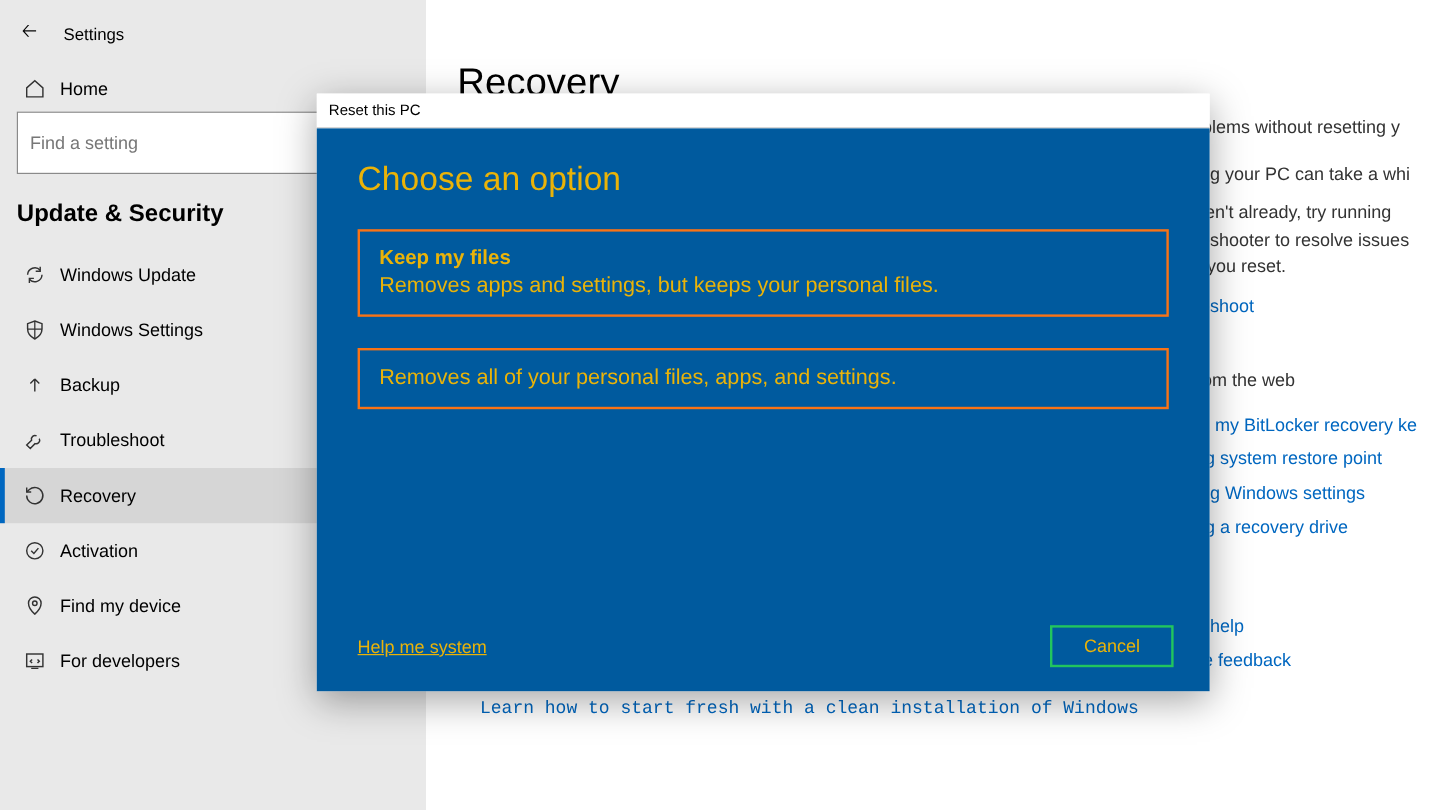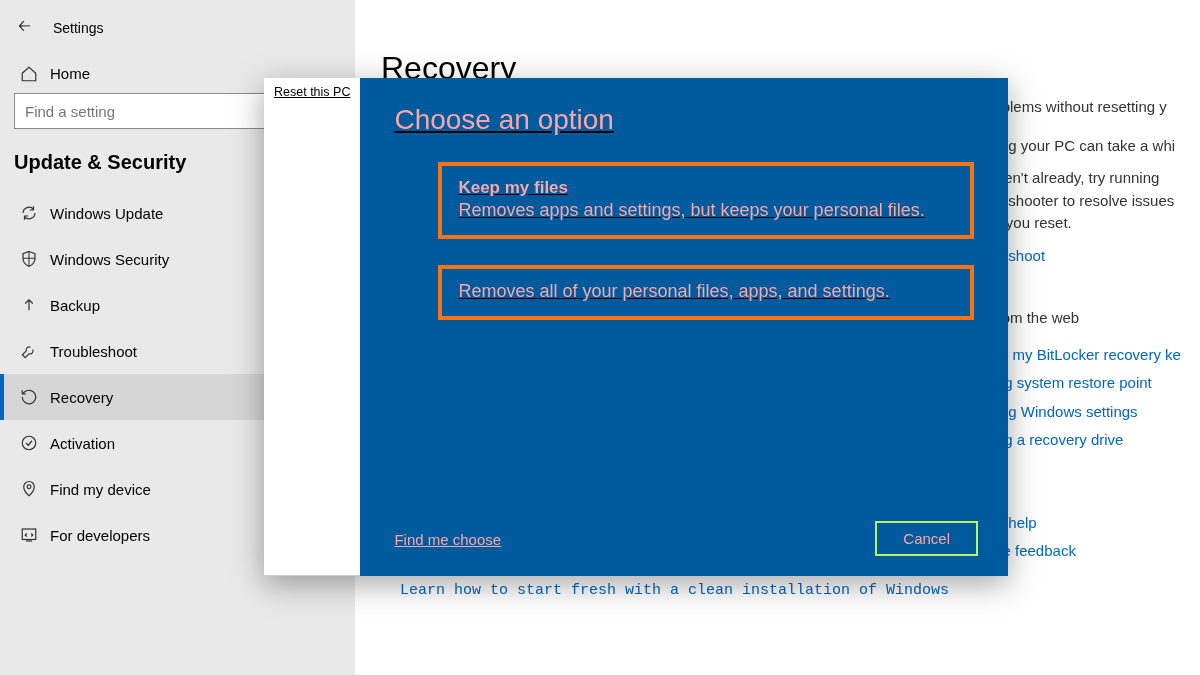--- a/index.html
+++ b/index.html
@@ -24,32 +24,33 @@
   .topbar {
     display: flex;
     align-items: center;
     padding: 4px 18px 14px 18px;
     font-size: 14px;
   }
   .topbar .back { margin-right: 22px; font-size: 16px; }
   .topbar .title { font-size: 14px; }
   .nav-home {
     display: flex;
+    align-items: center;
     padding: 10px 20px;
     font-size: 15px;
   }
   .icon-slot { width: 30px; display:inline-flex; align-items:center; }
   .search-wrap {
     padding: 0 14px 12px 14px;
   }
   .search-box {
     width: 100%;
     border: 1px solid #8a8a8a;
     background: #fff;
-    height: 36px;
+    height: 52px;
     display: flex;
     align-items: center;
     padding: 0 10px;
     color: #777;
     font-size: 15px;
     justify-content: space-between;
   }
   .section-head {
     font-weight: 600;
     font-size: 20px;
@@ -103,47 +104,45 @@
   
   .dialog {
     position: absolute;
     left: 264px;
     top: 78px;
     width: 744px;
     height: 498px;
     box-shadow: 0 8px 30px rgba(0,0,0,0.35);
     background: #fff;
     display: flex;
-    flex-direction: row;
-    text-decoration: underline;
+    flex-direction: column;
   }
   .dialog-titlebar {
     background: #fff;
     font-size: 12.5px;
     padding: 7px 10px;
     border-bottom: 1px solid #ccc;
   }
   .dialog-body {
     flex: 1;
     background: #005a9e;
-    color: #fca5a5;
+    color: #eab308;
     padding: 26px 34px 22px 34px;
     position: relative;
   }
   .dialog-heading {
     font-size: 28px;
     font-weight: 300;
     margin-bottom: 26px;
   }
   .option-box {
-    border: 4px solid #f97316;
+    border: 2px solid #f97316;
     padding: 12px 16px 14px 16px;
     margin-bottom: 26px;
     cursor: pointer;
-    margin-left: 44px;
   }
   .option-title {
     font-size: 17px;
     font-weight: 600;
     margin-bottom: 2px;
   }
   .option-desc {
     font-size: 18px;
   }
   .help-choose {
@@ -151,21 +150,21 @@
     left: 34px;
     bottom: 28px;
     text-decoration: underline;
     font-size: 15px;
     cursor:pointer;
   }
   .cancel-btn {
     position: absolute;
     right: 30px;
     bottom: 20px;
-    border: 2px solid #bef264;
+    border: 2px solid #22c55e;
     padding: 7px 26px;
     font-size: 15px;
     cursor:pointer;
   }
   .win-ctrls {
     position: absolute;
     top: 4px; right: 10px;
     display: flex;
     gap: 28px;
     color: #555;
@@ -221,21 +220,21 @@
   </div>
 
 
   <div class="nav-item">
     <span class="icon-slot">
       <svg width="18" height="18" viewBox="0 0 24 24" fill="#333">
           <path d="M12 2 L20 5 V11 C20 16 16 20 12 22 C8 20 4 16 4 11 V5 Z" fill="none" stroke="#333" stroke-width="1.6"></path>
           <path d="M12 2 L12 22 M4 11 H20" stroke="#333" stroke-width="1.4"></path>
         </svg>
     </span>
-    <span>Windows Security</span>
+    <span>Windows Settings</span>
   </div>
 
   <div class="nav-item">
     <span class="icon-slot">
       <svg width="18" height="18" viewBox="0 0 24 24" fill="none" stroke="#333" stroke-width="1.6">
           <path d="M12 19V5M12 5l-5 5M12 5l5 5"></path>
         </svg>
     </span>
     <span>Backup</span>
   </div>
@@ -324,16 +323,16 @@
 
     <div class="option-box">
       <div class="option-title">Keep my files</div>
       <div class="option-desc">Removes apps and settings, but keeps your personal files.</div>
     </div>
 
     <div class="option-box">
       <div class="option-desc">Removes all of your personal files, apps, and settings.</div>
     </div>
 
-    <div class="help-choose">Find me choose</div>
+    <div class="help-choose">Help me system</div>
     <div class="cancel-btn">Cancel</div>
   </div>
 </div>
 
 </body></html>

